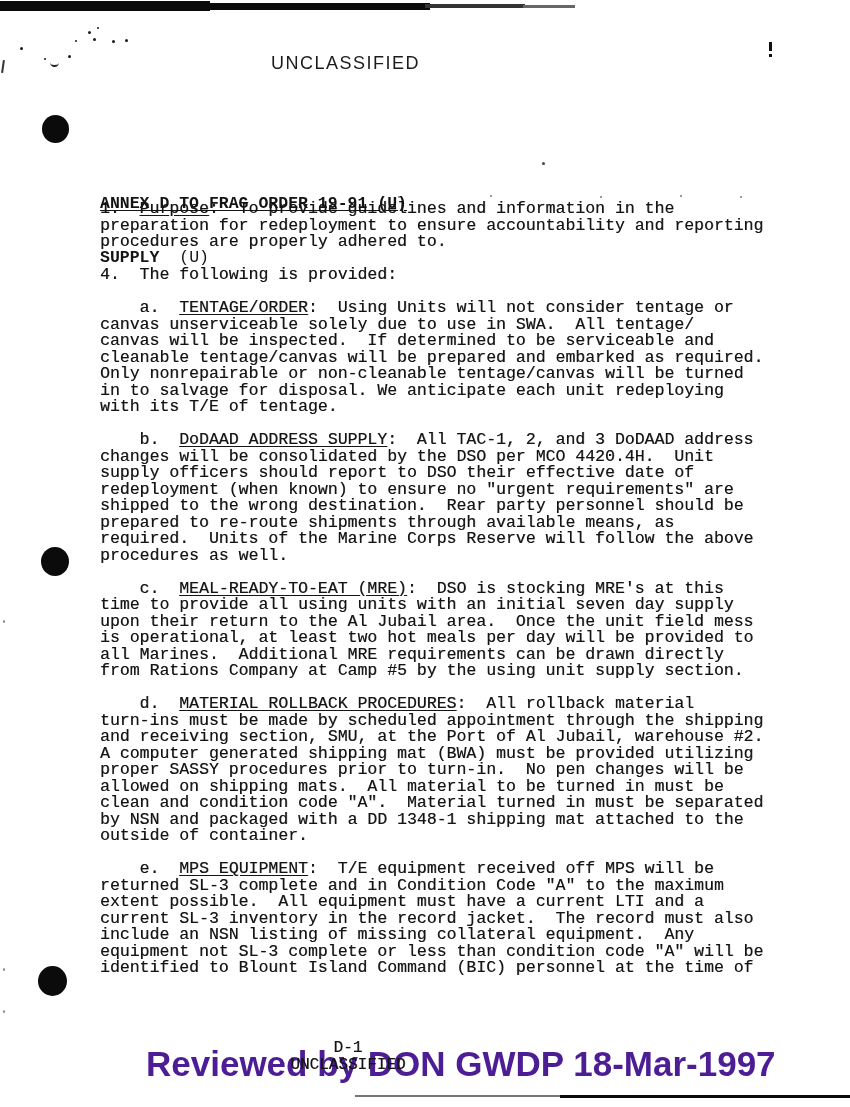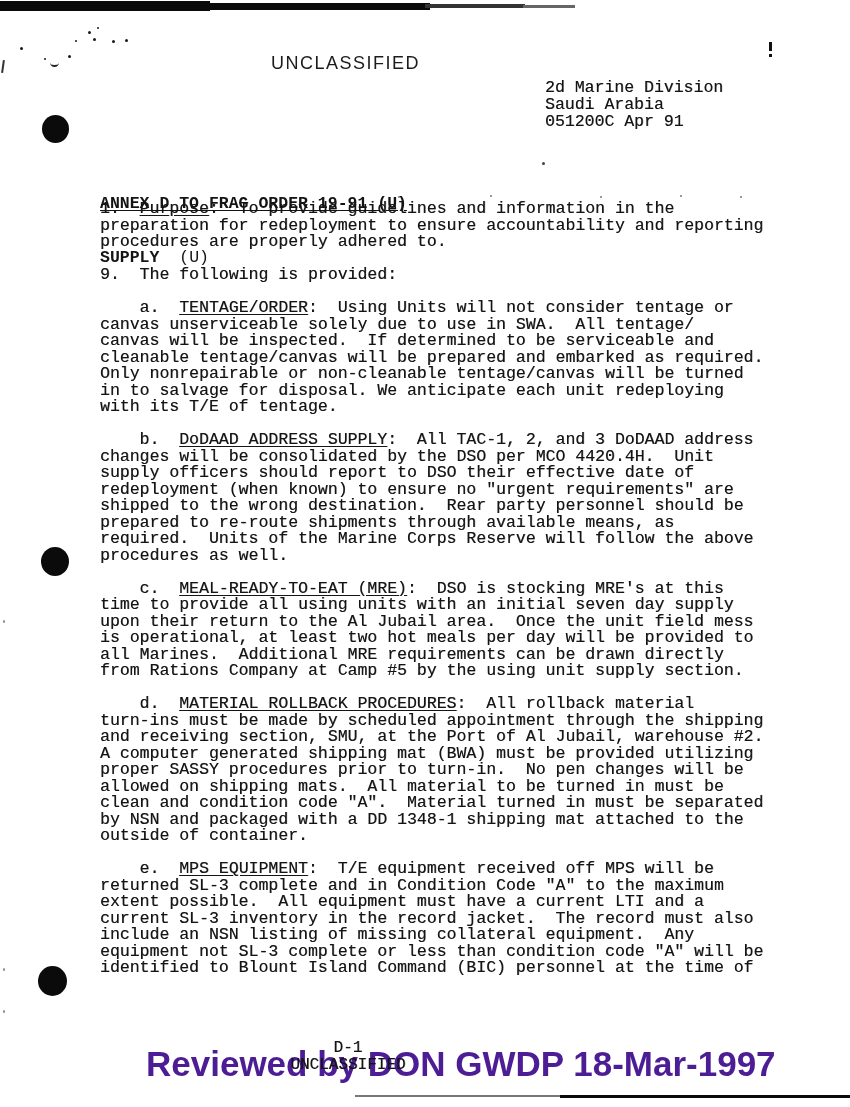--- a/index.html
+++ b/index.html
@@ -106,36 +106,31 @@
   <div class="speck" style="left:490px; top:195px; width:2px; height:2px; background:#777;"></div>
   <div class="speck" style="left:600px; top:196px; width:2px; height:2px; background:#777;"></div>
   <div class="speck" style="left:680px; top:195px; width:2px; height:2px; background:#777;"></div>
   <div class="speck" style="left:740px; top:196px; width:2px; height:2px; background:#777;"></div>
   <div class="speck" style="left:3px; top:620px; width:2px; height:3px; background:#888;"></div>
   <div class="speck" style="left:3px; top:968px; width:2px; height:3px; background:#888;"></div>
   <div class="speck" style="left:3px; top:1010px; width:2px; height:3px; background:#888;"></div>
 
   <div class="class-header">UNCLASSIFIED</div>
 
-  <div class="address">
-    <div>2d Marine Division</div>
-    <div>Saudi Arabia</div>
-    <div>051200C Apr 91</div>
-  </div>
 
   <div class="annex">
     <div><span class="title">ANNEX D TO FRAG ORDER 19-91 (U)</span></div>
     <div><span class="subj-head">SUPPLY</span><span>  (U)</span></div>
   </div>
 
   <div class="body-text">
     <p class="para"><span>1.  </span><span class="heading">Purpose</span><span>:  To provide guidelines and information in the
 preparation for redeployment to ensure accountability and reporting
 procedures are properly adhered to.</span></p>
-    <p class="para"><span></span><span class="heading"></span><span>9.  The following is provided:</span></p>
+    <p class="para"><span></span><span class="heading"></span><span>4.  The following is provided:</span></p>
     <p class="para"><span>    a.  </span><span class="heading">TENTAGE/ORDER</span><span>:  Using Units will not consider tentage or
 canvas unserviceable solely due to use in SWA.  All tentage/
 canvas will be inspected.  If determined to be serviceable and
 cleanable tentage/canvas will be prepared and embarked as required.
 Only nonrepairable or non-cleanable tentage/canvas will be turned
 in to salvage for disposal. We anticipate each unit redeploying
 with its T/E of tentage.</span></p>
     <p class="para"><span>    b.  </span><span class="heading">DoDAAD ADDRESS SUPPLY</span><span>:  All TAC-1, 2, and 3 DoDAAD address
 changes will be consolidated by the DSO per MCO 4420.4H.  Unit
 supply officers should report to DSO their effective date of

